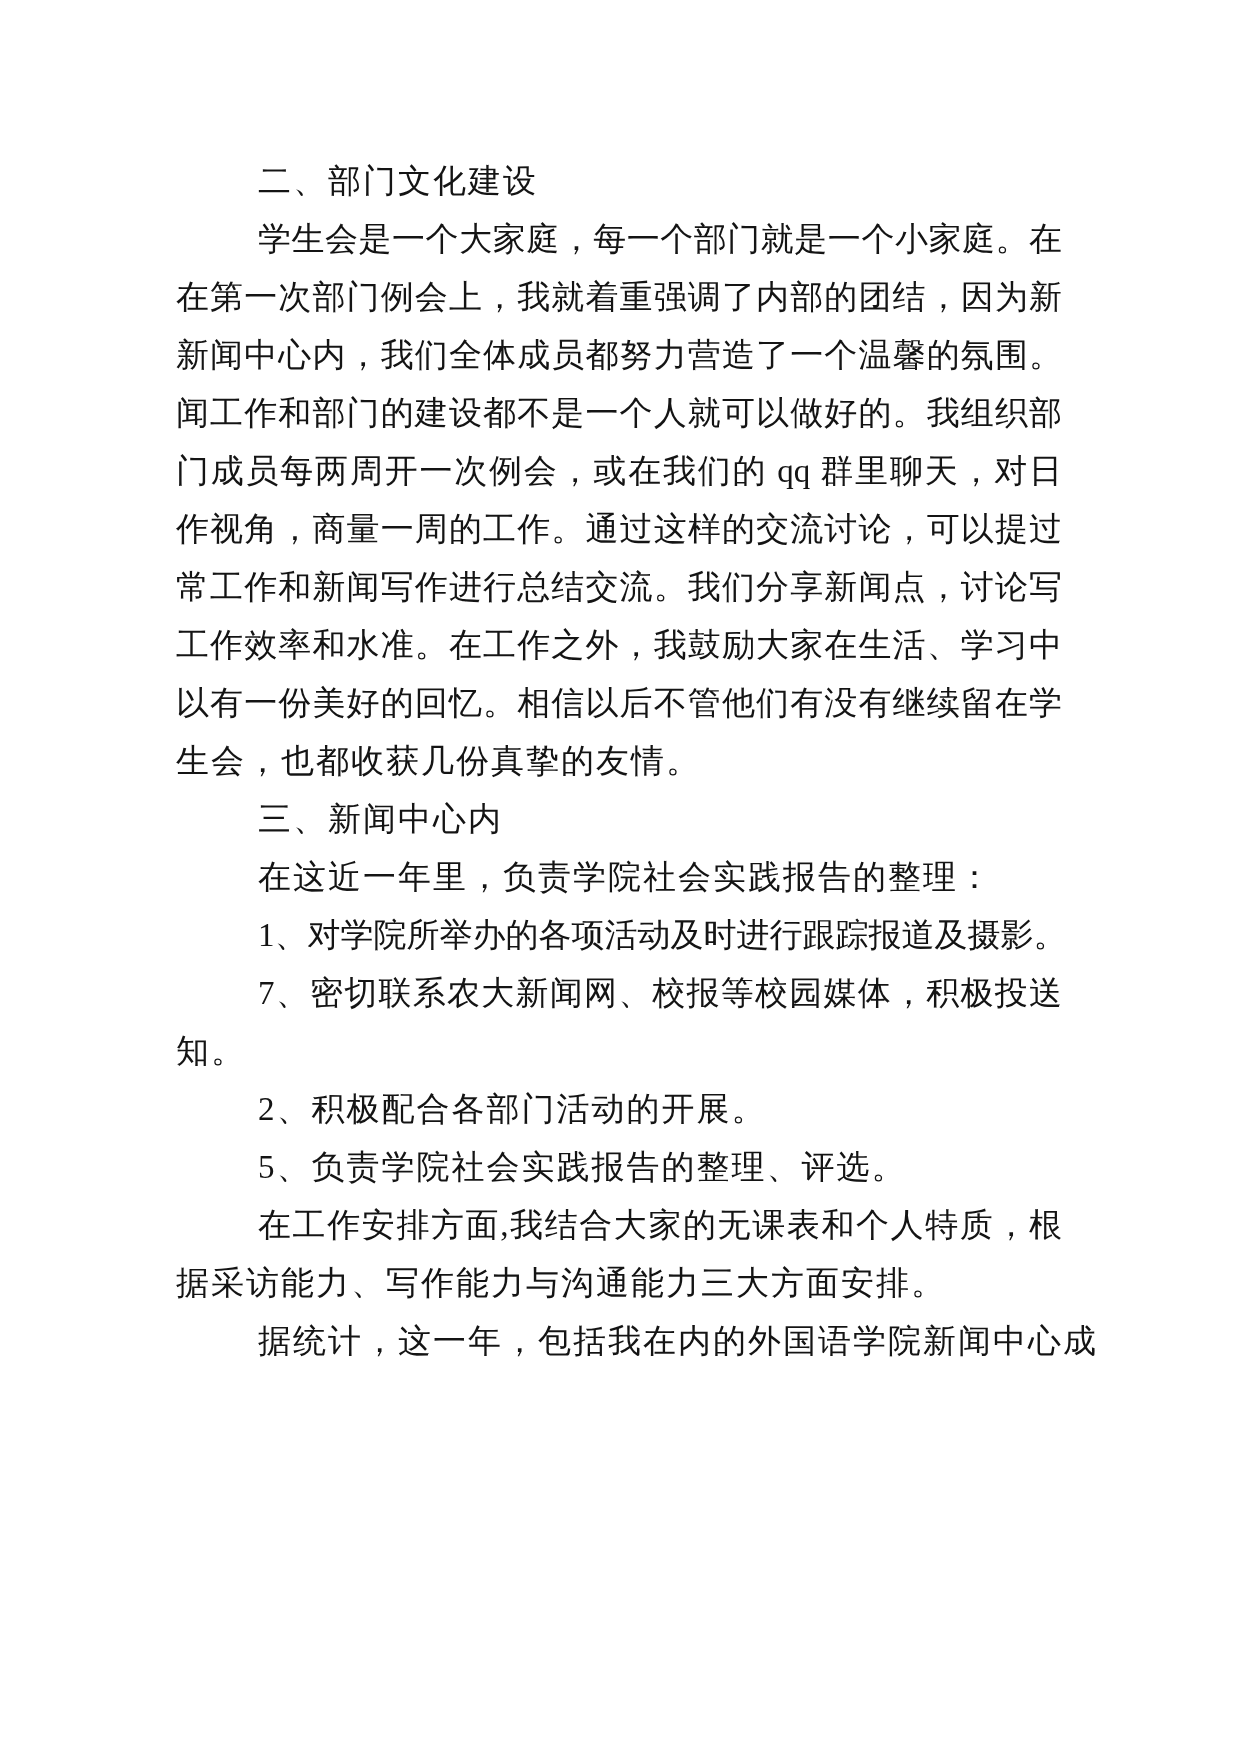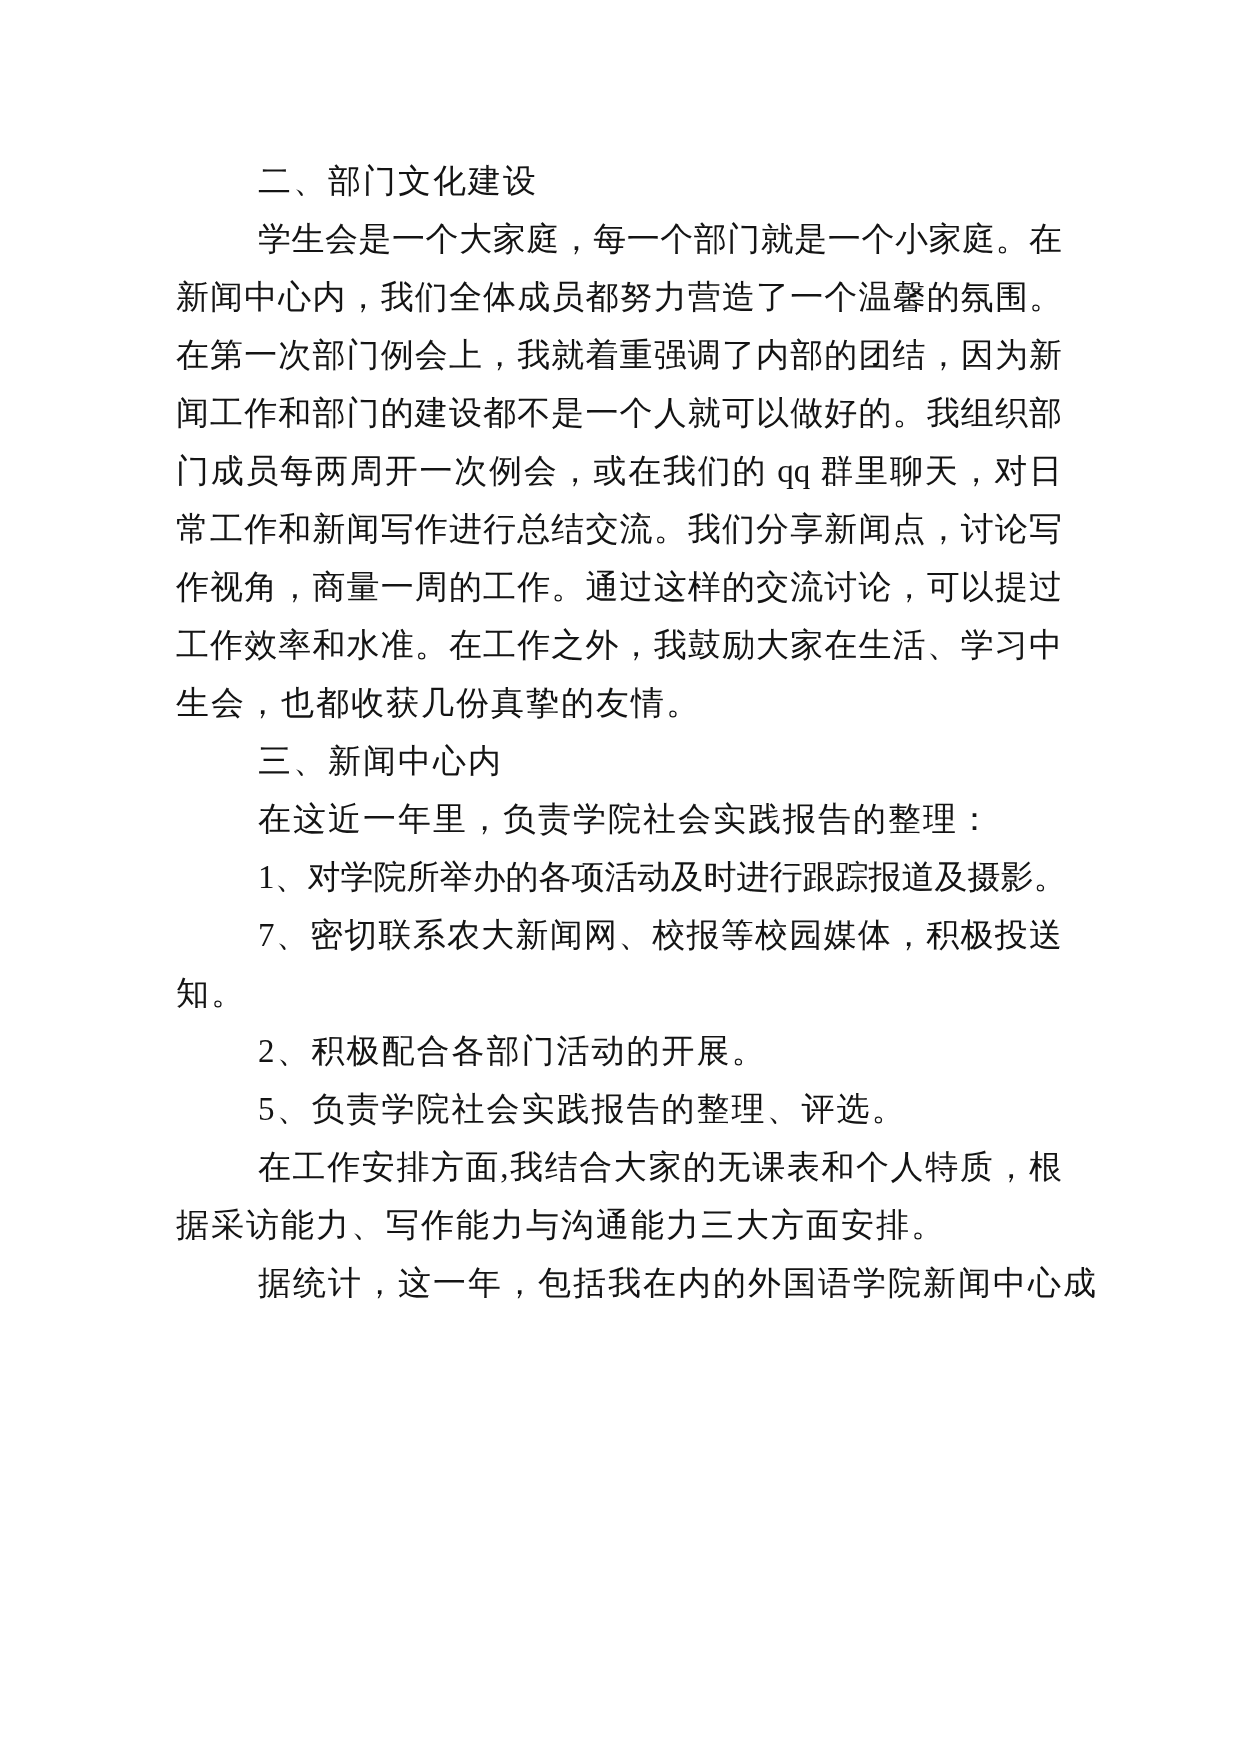--- a/index.html
+++ b/index.html
@@ -51,27 +51,28 @@
 </head>
 <body>
 
 <div class="page">
   <div class="doc-content" id="doc-content">
       <div class="block">
         <div class="t-line indent natural">二、部门文化建设</div>
       </div>
       <div class="block">
         <div class="t-line indent">学生会是一个大家庭，每一个部门就是一个小家庭。在</div>
+        <div class="t-line">在第一次部门例会上，我就着重强调了内部的团结，因为新</div>
         <div class="t-line">新闻中心内，我们全体成员都努力营造了一个温馨的氛围。</div>
-        <div class="t-line">在第一次部门例会上，我就着重强调了内部的团结，因为新</div>
         <div class="t-line">闻工作和部门的建设都不是一个人就可以做好的。我组织部</div>
         <div class="t-line">门成员每两周开一次例会，或在我们的 qq 群里聊天，对日</div>
+        <div class="t-line">作视角，商量一周的工作。通过这样的交流讨论，可以提过</div>
         <div class="t-line">常工作和新闻写作进行总结交流。我们分享新闻点，讨论写</div>
-        <div class="t-line">作视角，商量一周的工作。通过这样的交流讨论，可以提过</div>
         <div class="t-line">工作效率和水准。在工作之外，我鼓励大家在生活、学习中</div>
+        <div class="t-line">以有一份美好的回忆。相信以后不管他们有没有继续留在学</div>
         <div class="t-line natural">生会，也都收获几份真挚的友情。</div>
       </div>
       <div class="block">
         <div class="t-line indent natural">三、新闻中心内</div>
       </div>
       <div class="block">
         <div class="t-line indent natural">在这近一年里，负责学院社会实践报告的整理：</div>
       </div>
       <div class="block">
         <div class="t-line indent natural tight">1、对学院所举办的各项活动及时进行跟踪报道及摄影。</div>

